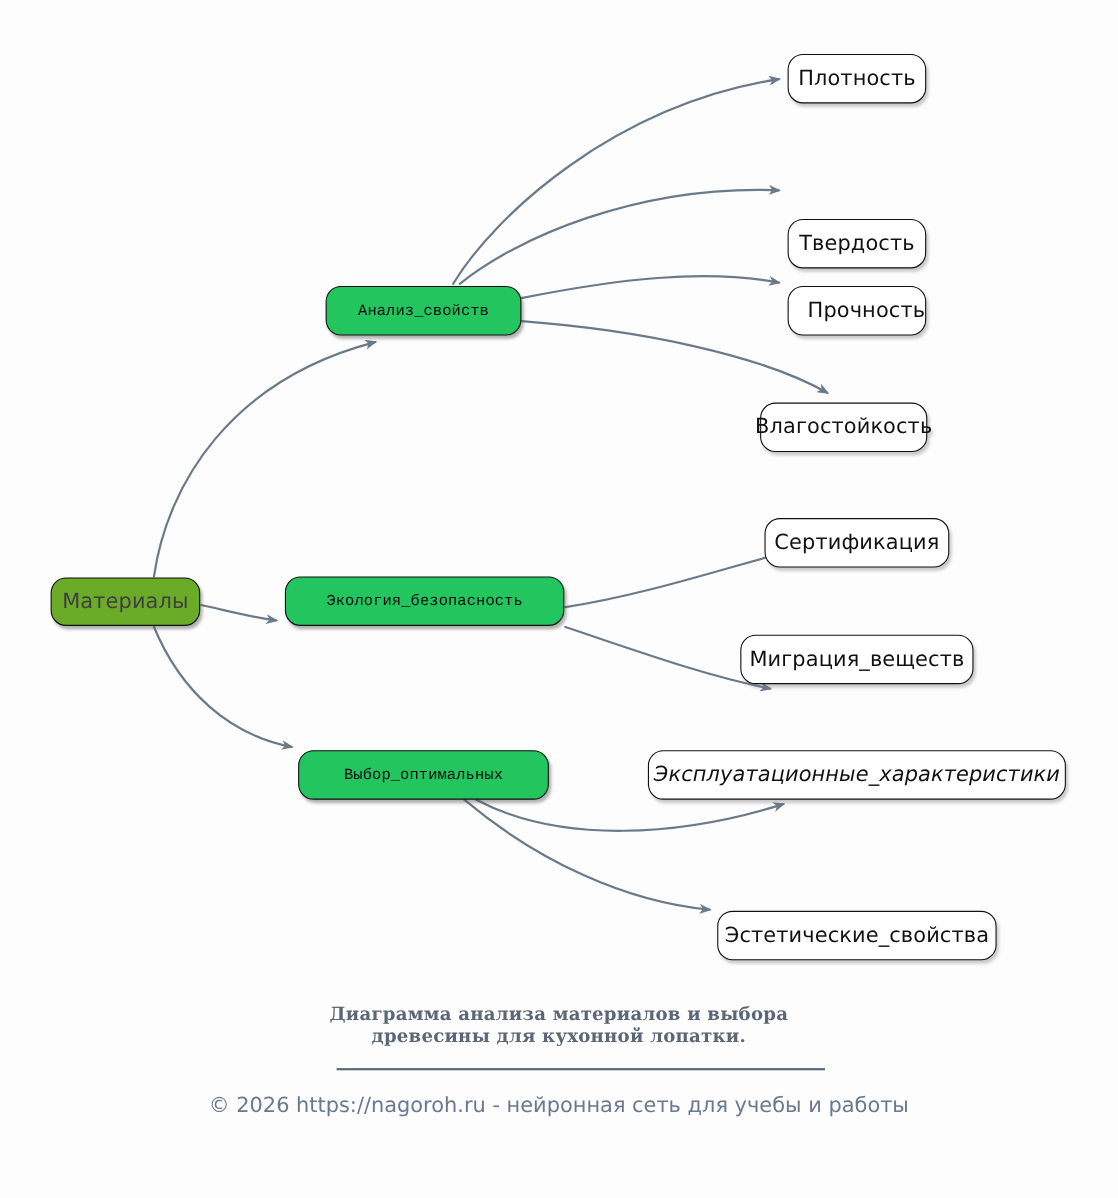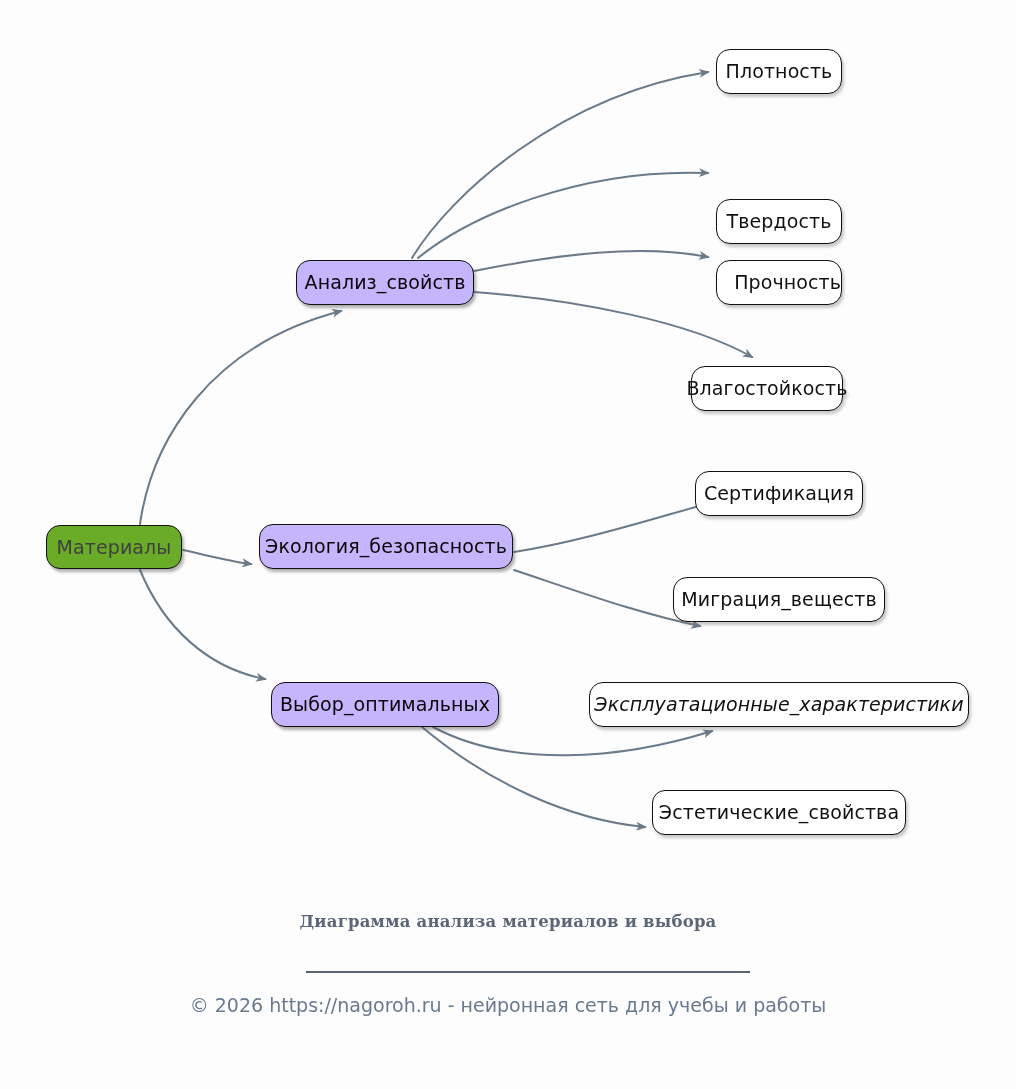--- a/index.html
+++ b/index.html
@@ -49,23 +49,24 @@
     line-height: 1;
   }
 
   .node.root {
     background: #6aab28;
     color: #404040;
     font-size: 19px;
   }
 
   .node.branch {
-    background: #c4b5fd;
+    background: #22c55e;
     color: #080808;
-    font-size: 19px;
+    font-size: 14px;
+    font-family: Liberation Mono, monospace;
   }
 
   .node.leaf {
     background: #ffffff;
     color: #111111;
     font-size: 19px;
     filter: drop-shadow(2.5px 3px 1.6px rgba(120,120,120,0.40));
   }
 
   #caption-block {
@@ -159,26 +160,27 @@
       </div>
       <div class="node leaf" style="left: 695px; top: 471px; width: 168px; height: 45px; text-align: right;">
         <span class="node-label">Сертификация</span>
       </div>
       <div class="node leaf" style="left: 673px; top: 577px; width: 212px; height: 45px; text-align: center;">
         <span class="node-label">Миграция_веществ</span>
       </div>
       <div class="node leaf" style="left: 589px; top: 682px; width: 380px; height: 45px; font-style: italic;">
         <span class="node-label">Эксплуатационные_характеристики</span>
       </div>
-      <div class="node leaf" style="left: 652px; top: 790px; width: 254px; height: 45px; border-radius: 13px;">
+      <div class="node leaf" style="left: 652px; top: 828px; width: 254px; height: 45px;">
         <span class="node-label">Эстетические_свойства</span>
       </div>
     </div>
 
   <div id="caption-block">
     <div class="caption-line">Диаграмма анализа материалов и выбора</div>
+    <div class="caption-line">древесины для кухонной лопатки.</div>
   </div>
 
   <div id="caption-divider"></div>
 
   <div id="copyright-line">© 2026 https://nagoroh.ru - нейронная сеть для учебы и работы</div>
 
 </div>
 
 </body></html>

